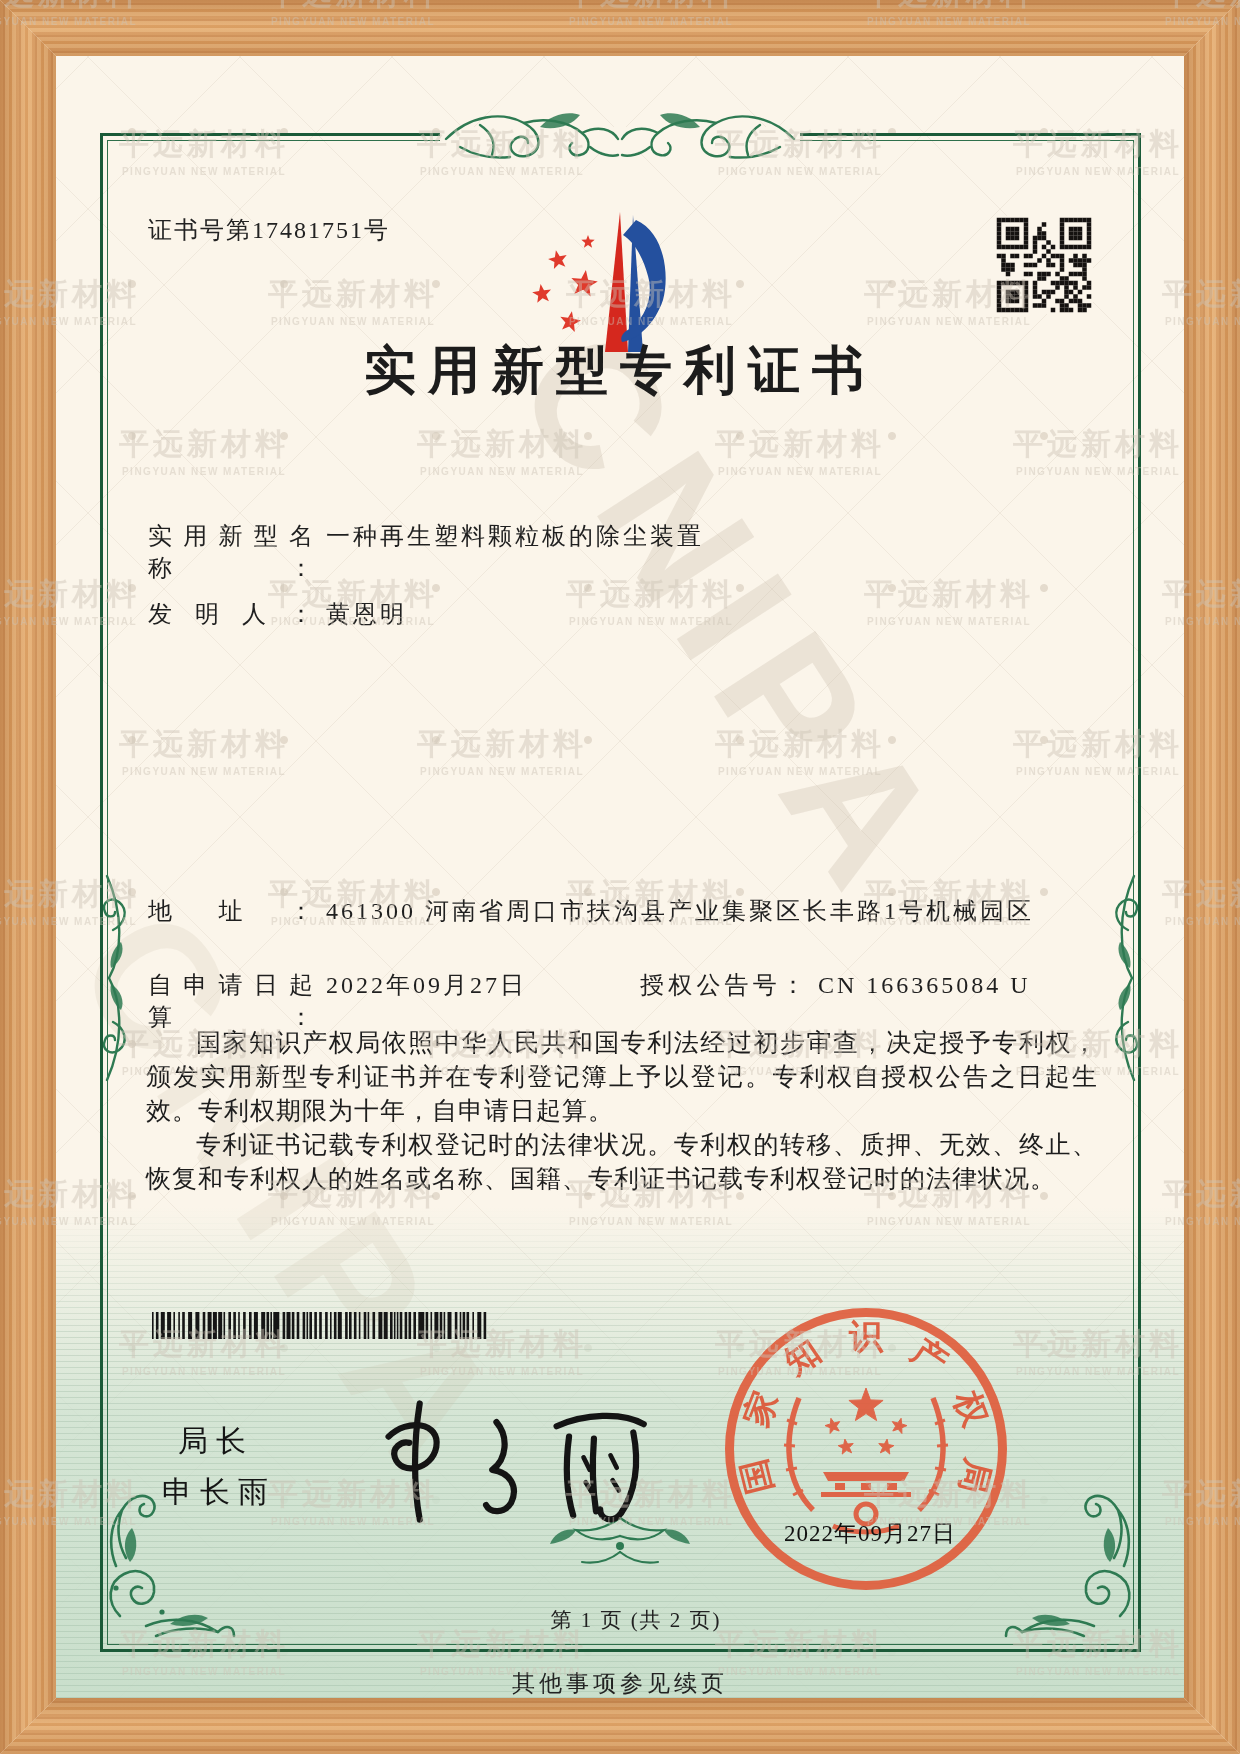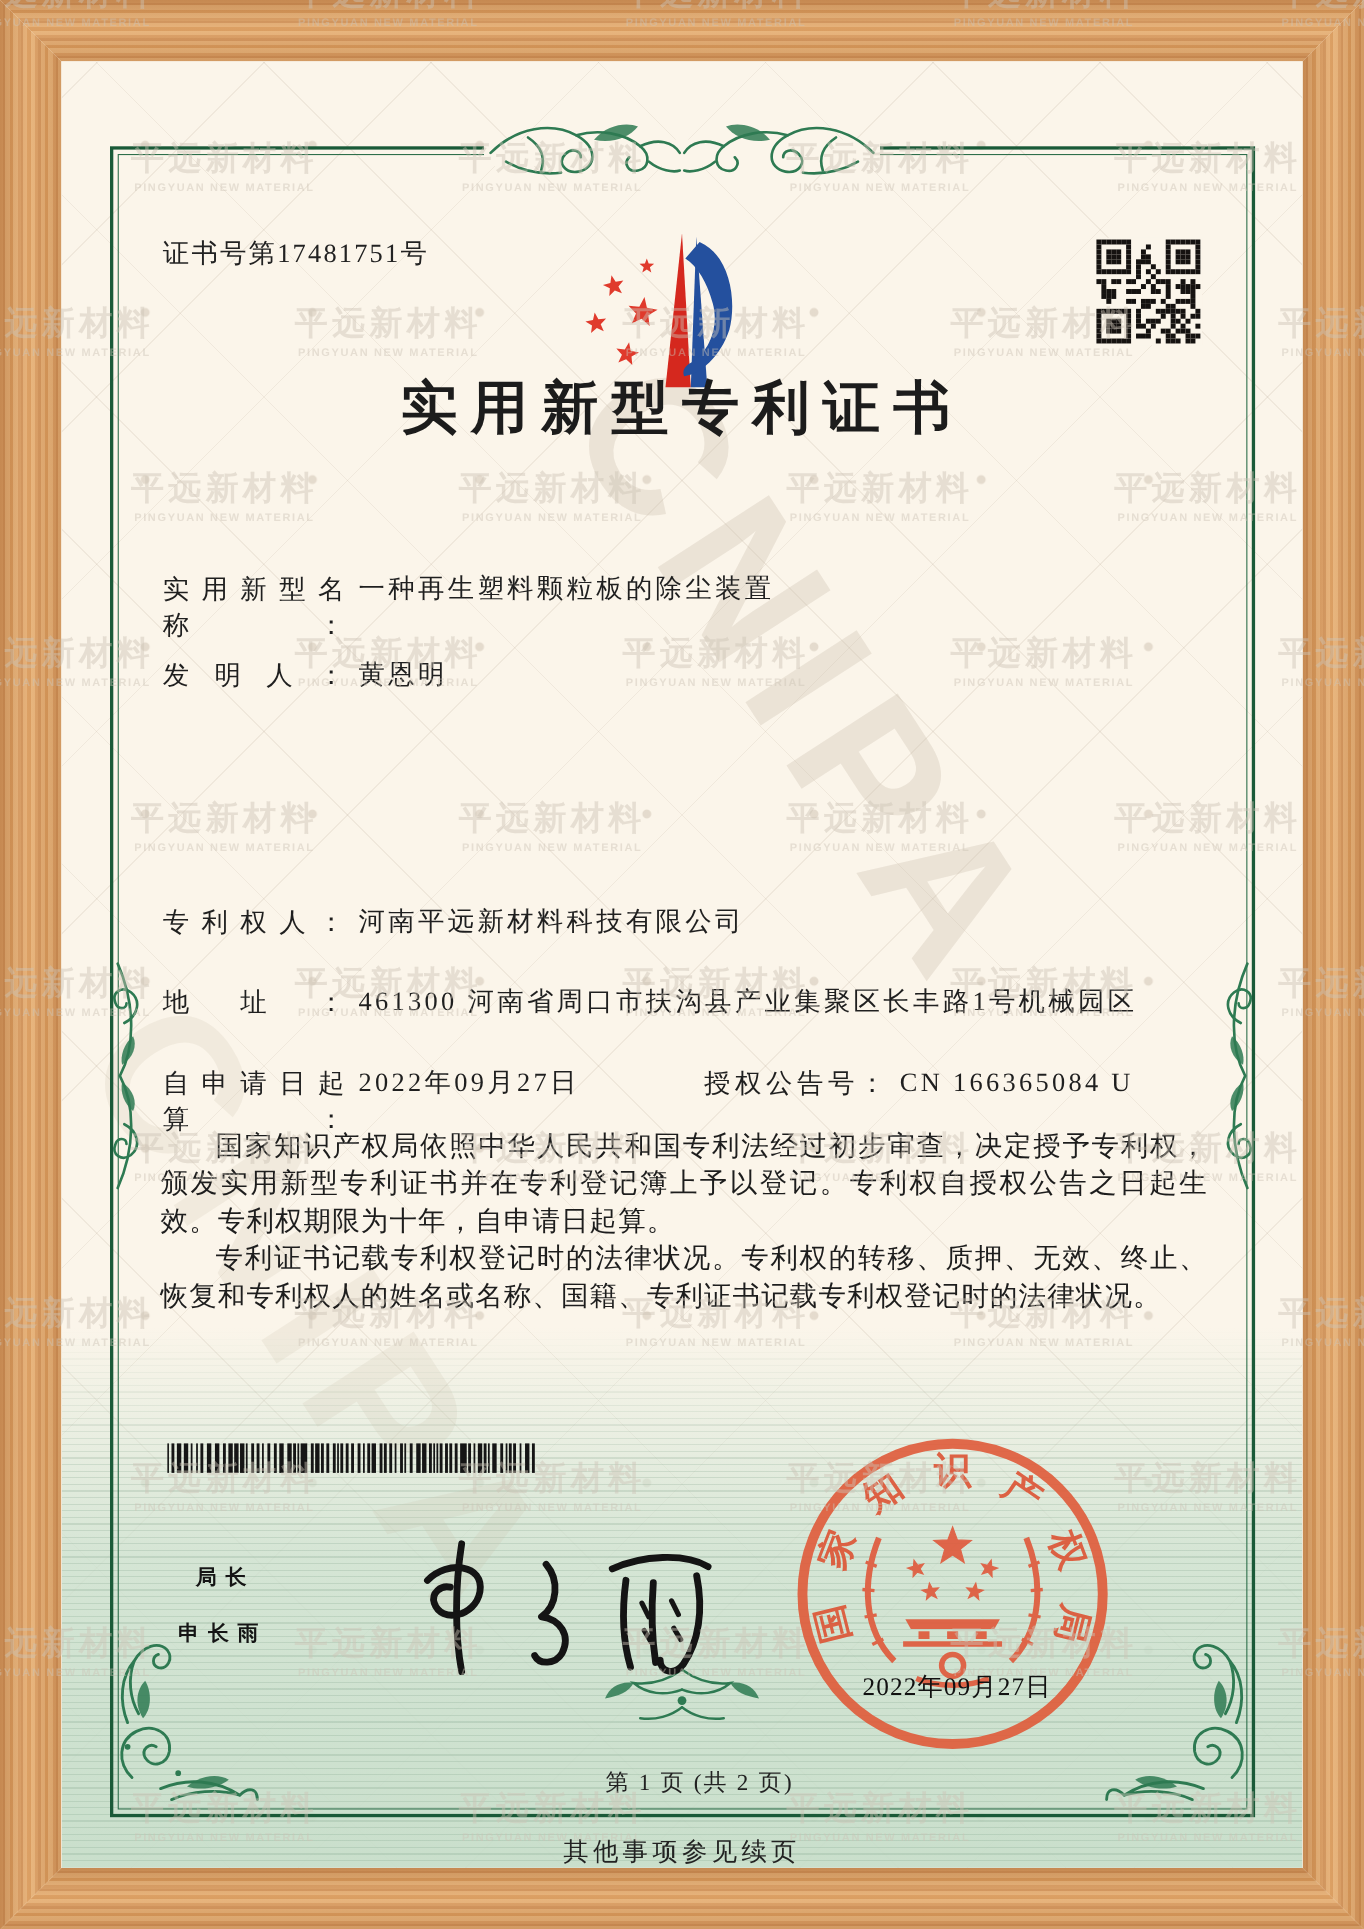--- a/index.html
+++ b/index.html
@@ -46,21 +46,21 @@
   
   .abs{position:absolute;z-index:3;}
   .cert-no{left:148px;top:214px;font-size:24px;letter-spacing:2px;color:#222;}
   .title{left:0;top:336px;width:100%;text-align:center;font-size:52px;font-weight:700;letter-spacing:12px;color:#1c1c1c;}
   .frow{left:148px;font-size:24px;color:#1f1f1f;letter-spacing:3px;}
   .flabel{display:inline-block;width:168px;text-align:justify;text-align-last:justify;vertical-align:top;}
   .fvalue{display:inline-block;margin-left:10px;max-width:745px;vertical-align:top;line-height:33px;}
   .grant-right{position:absolute;left:492px;top:0;white-space:nowrap;}
   .paras{left:146px;top:1026px;width:952px;font-size:25px;line-height:34px;letter-spacing:1px;text-align:justify;color:#1d1d1d;}
   .paras p{margin:0;text-indent:2em;}
-  .signer{font-family:"Liberation Sans","DejaVu Sans",sans-serif;font-size:19px;letter-spacing:8px;color:#151515;font-weight:bold;}
+  .signer{font-family:"Liberation Sans","DejaVu Sans",sans-serif;font-size:30px;letter-spacing:8px;color:#151515;}
   .signer-title{left:178px;top:1421px;}
   .signer-name{left:162px;top:1472px;}
   .seal{left:725px;top:1308px;width:282px;height:282px;opacity:.9;z-index:3;}
   .seal-ring{position:absolute;inset:0;border:9px solid #e05b3a;border-radius:50%;box-sizing:border-box;}
   .seal-char{position:absolute;left:50%;top:50%;font-family:"Liberation Sans","DejaVu Sans",sans-serif;
     font-weight:700;font-size:34px;color:#dd5334;transform:translate(-50%,-50%) rotate(var(--a)) translateY(-112px);}
   .seal-date{left:752px;top:1518px;width:236px;text-align:center;font-size:23px;letter-spacing:1px;color:#111;z-index:4;}
   .page-info{left:16px;top:1606px;width:100%;text-align:center;font-size:21px;letter-spacing:2px;color:#222;}
   .cont-note{left:0;top:1668px;width:100%;text-align:center;font-size:23px;letter-spacing:4px;color:#222;}
 
@@ -392,23 +392,20 @@
     </svg>
 
   <div class="abs title">实用新型专利证书</div>
 
   <div class="abs frow" style="top:520px;">
     <span class="flabel">实用新型名称：</span><span class="fvalue">一种再生塑料颗粒板的除尘装置</span>
   </div>
   <div class="abs frow" style="top:598px;">
     <span class="flabel">发明人：</span><span class="fvalue">黄恩明</span>
   </div>
-  <div class="abs frow" style="top:822px;">
-    <span class="flabel">专利权人：</span><span class="fvalue">河南平远新材料科技有限公司</span>
-  </div>
   <div class="abs frow" style="top:895px;">
     <span class="flabel">地址：</span><span class="fvalue">461300 河南省周口市扶沟县产业集聚区长丰路1号机械园区</span>
   </div>
   <div class="abs frow" style="top:969px;">
     <span class="flabel">自申请日起算：</span><span class="fvalue">2022年09月27日</span>
     <span class="grant-right">
       <span class="flabel">授权公告号：</span><span class="fvalue">CN 166365084 U</span>
     </span>
   </div>
 

